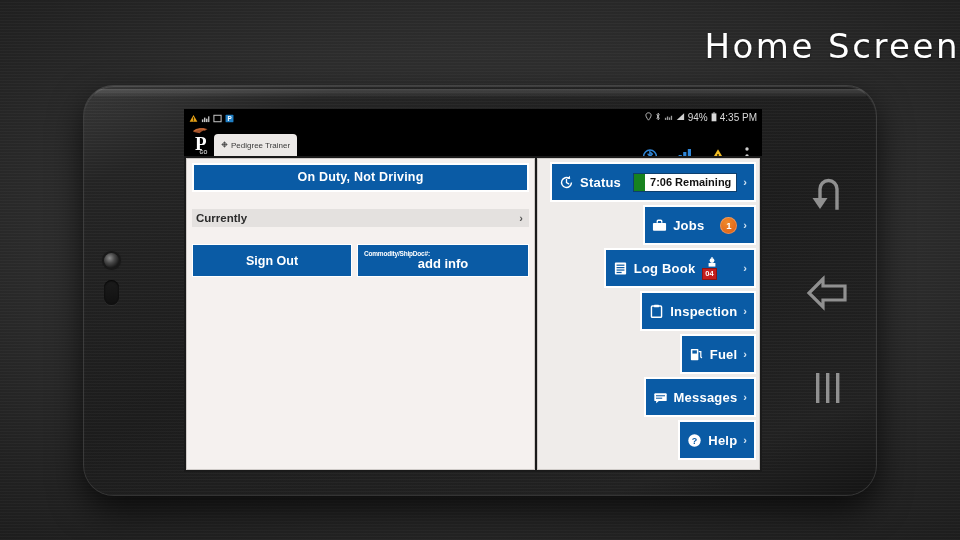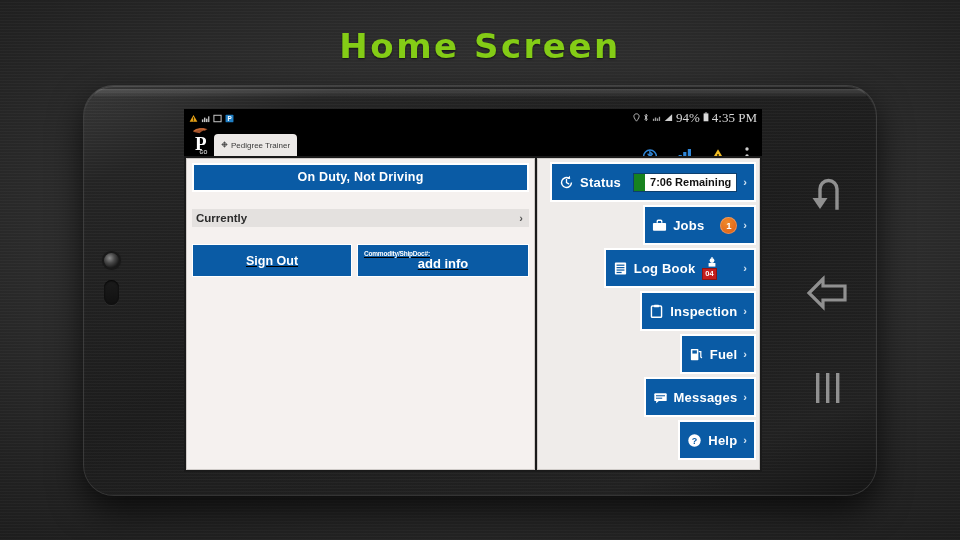--- a/index.html
+++ b/index.html
@@ -23,24 +23,24 @@
     position: absolute; inset: 0;
     background-image: repeating-linear-gradient(
       0deg, rgba(255,255,255,0.022) 0px, rgba(255,255,255,0.022) 1px,
       rgba(0,0,0,0.03) 1px, rgba(0,0,0,0.03) 3px);
   }
 
   
   #slide-title {
     position: absolute;
     left: 0; right: 0; top: 26px;
-    text-align: center;
-    color: #84cc16;
+    text-align: right;
+    color: #ffffff;
     font-size: 34px;
-    font-weight: 700;
+    font-weight: 400;
     letter-spacing: 2.5px;
     font-family: "DejaVu Sans", sans-serif;
     text-shadow: 0 1px 2px rgba(0,0,0,0.6);
   }
 
   
   #tablet {
     position: absolute;
     left: 84px; top: 86px;
     width: 792px; height: 409px;
@@ -101,22 +101,22 @@
     position: relative;
     height: 17px;
     background: #000;
     display: flex; align-items: center;
     padding: 0 5px;
   }
   #status-left { display: flex; align-items: center; gap: 3px; }
   #status-right {
     margin-left: auto;
     display: flex; align-items: center; gap: 3px;
-    color: #d8d8d8; font-size: 13px;
-    font-family: Liberation Serif, serif;
+    color: #d8d8d8; font-size: 10px;
+    font-family: Liberation Sans, sans-serif;
   }
   .si { display: inline-block; }
   #status-battery-pct, #status-clock { letter-spacing: 0px; }
 
   
   #app-tab-row {
     position: relative;
     height: 30px;
     background: #000;
     display: flex; align-items: flex-end;
@@ -191,21 +191,21 @@
     padding: 3px 5px 4px;
     font-size: 11.5px;
     color: #2b2b2b;
     white-space: nowrap;
     overflow: hidden;
   }
   #driver-name { font-weight: bold; }
   #driver-activity { font-weight: normal; }
 
   #left-button-row {
-    display: flex; gap: 5px; text-decoration: underline;
+    display: flex; gap: 5px;
   }
   #sign-out-button {
     flex: 1 1 0;
     background: #0a5ba5;
     border: 1px solid #ffffff;
     color: #fff;
     font-weight: bold;
     font-size: 12.5px;
     text-align: center;
     display: flex; align-items: center; justify-content: center;

